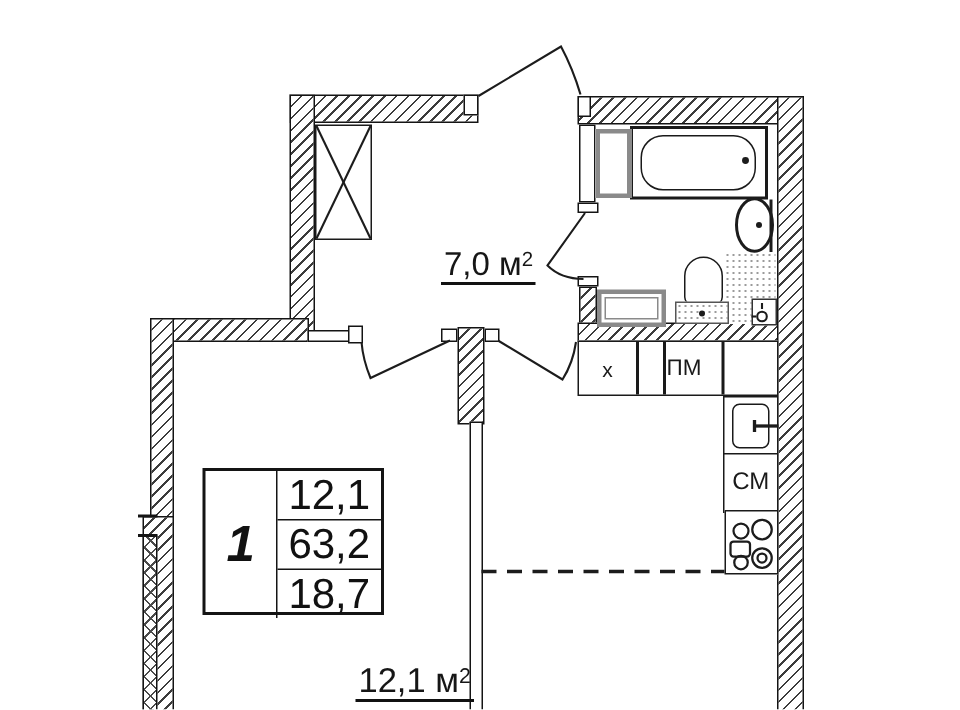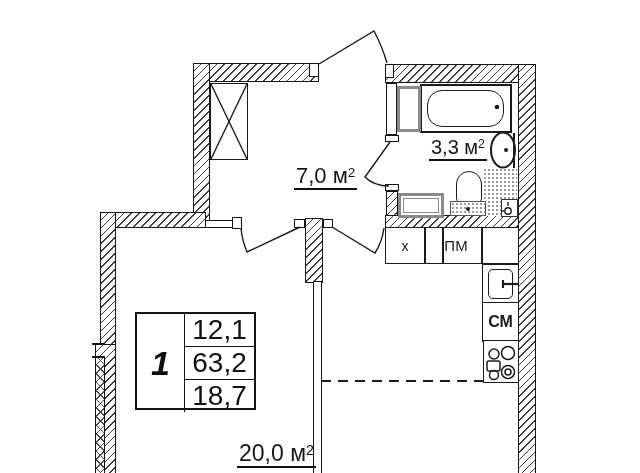--- a/index.html
+++ b/index.html
@@ -115,34 +115,31 @@
     <span>х</span>
   </div>
   <div class="cab-label" style="left:443px;top:227px;width:26px;height:37px;font-size:15px;">
     <span>ПМ</span>
   </div>
 
   <div class="abs fixture" style="left:482px;top:264px;width:37px;height:40px;"></div>
   <div class="abs fixture" style="left:488px;top:269px;width:25px;height:30px;border-radius:5px;border-width:1.6px;"></div>
 
   <div class="abs fixture" style="left:482px;top:302px;width:37px;height:40px;"></div>
-  <div class="cab-label" style="left:482px;top:302px;width:37px;height:40px;font-size:16px;font-weight:bold;">
+  <div class="cab-label" style="left:482px;top:302px;width:37px;height:40px;font-size:16px;">
     <span>СМ</span>
   </div>
 
   <div class="abs fixture" style="left:483px;top:340px;width:36px;height:43px;"></div>
 
   <div class="area-label" style="left:294px;top:164px;font-size:22px;">
     <span>7,0 м</span><sup>2</sup>
   </div>
-  <div class="area-label" style="left:429px;top:137px;font-size:20px;">
-    <span>3,3 м</span><sup>2</sup>
-  </div>
   <div class="area-label" style="left:237px;top:441px;font-size:23px;">
-    <span>20,0 м</span><sup>2</sup>
+    <span>12,1 м</span><sup>2</sup>
   </div>
 
   <div id="legend">
     <div class="room-count">1</div>
     <div class="lrow">12,1</div>
     <div class="lrow">63,2</div>
     <div class="lrow">18,7</div>
   </div>
 
   <svg class="overlay" width="640" height="473" viewBox="0 0 640 473">

